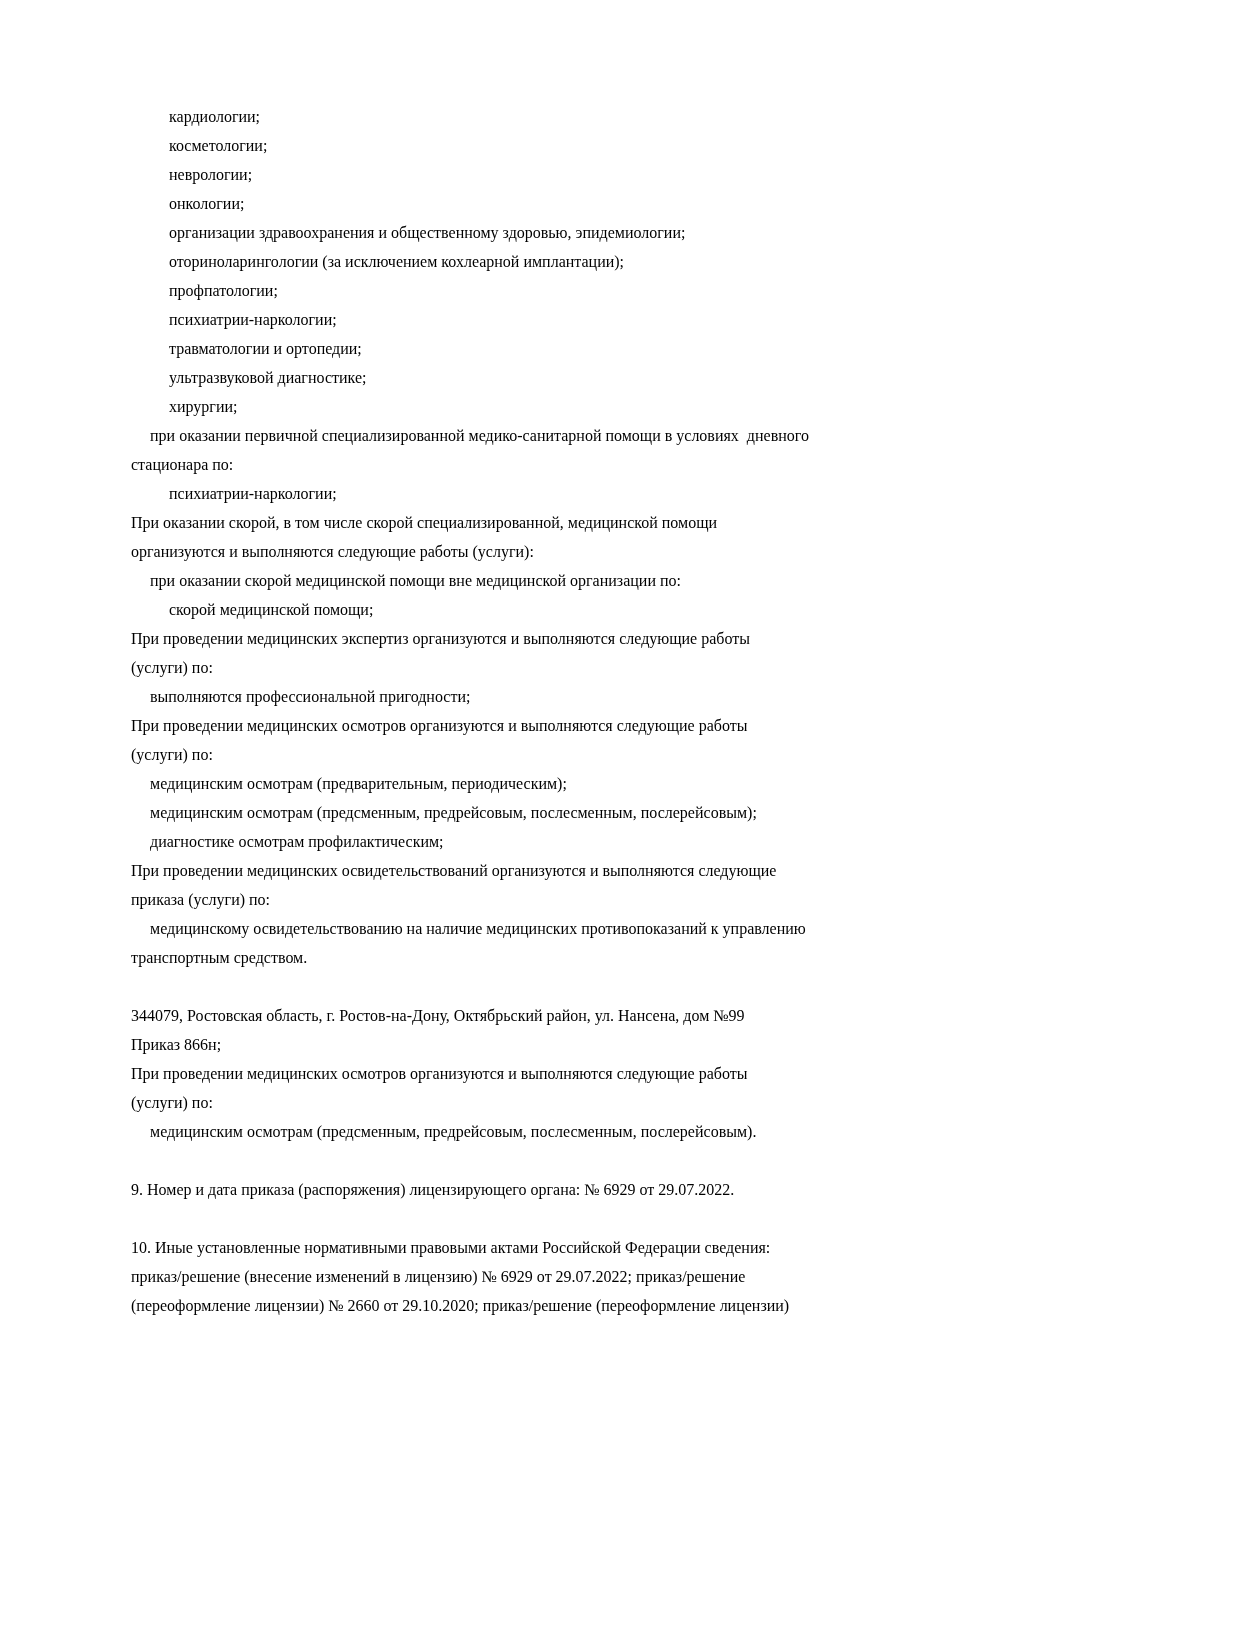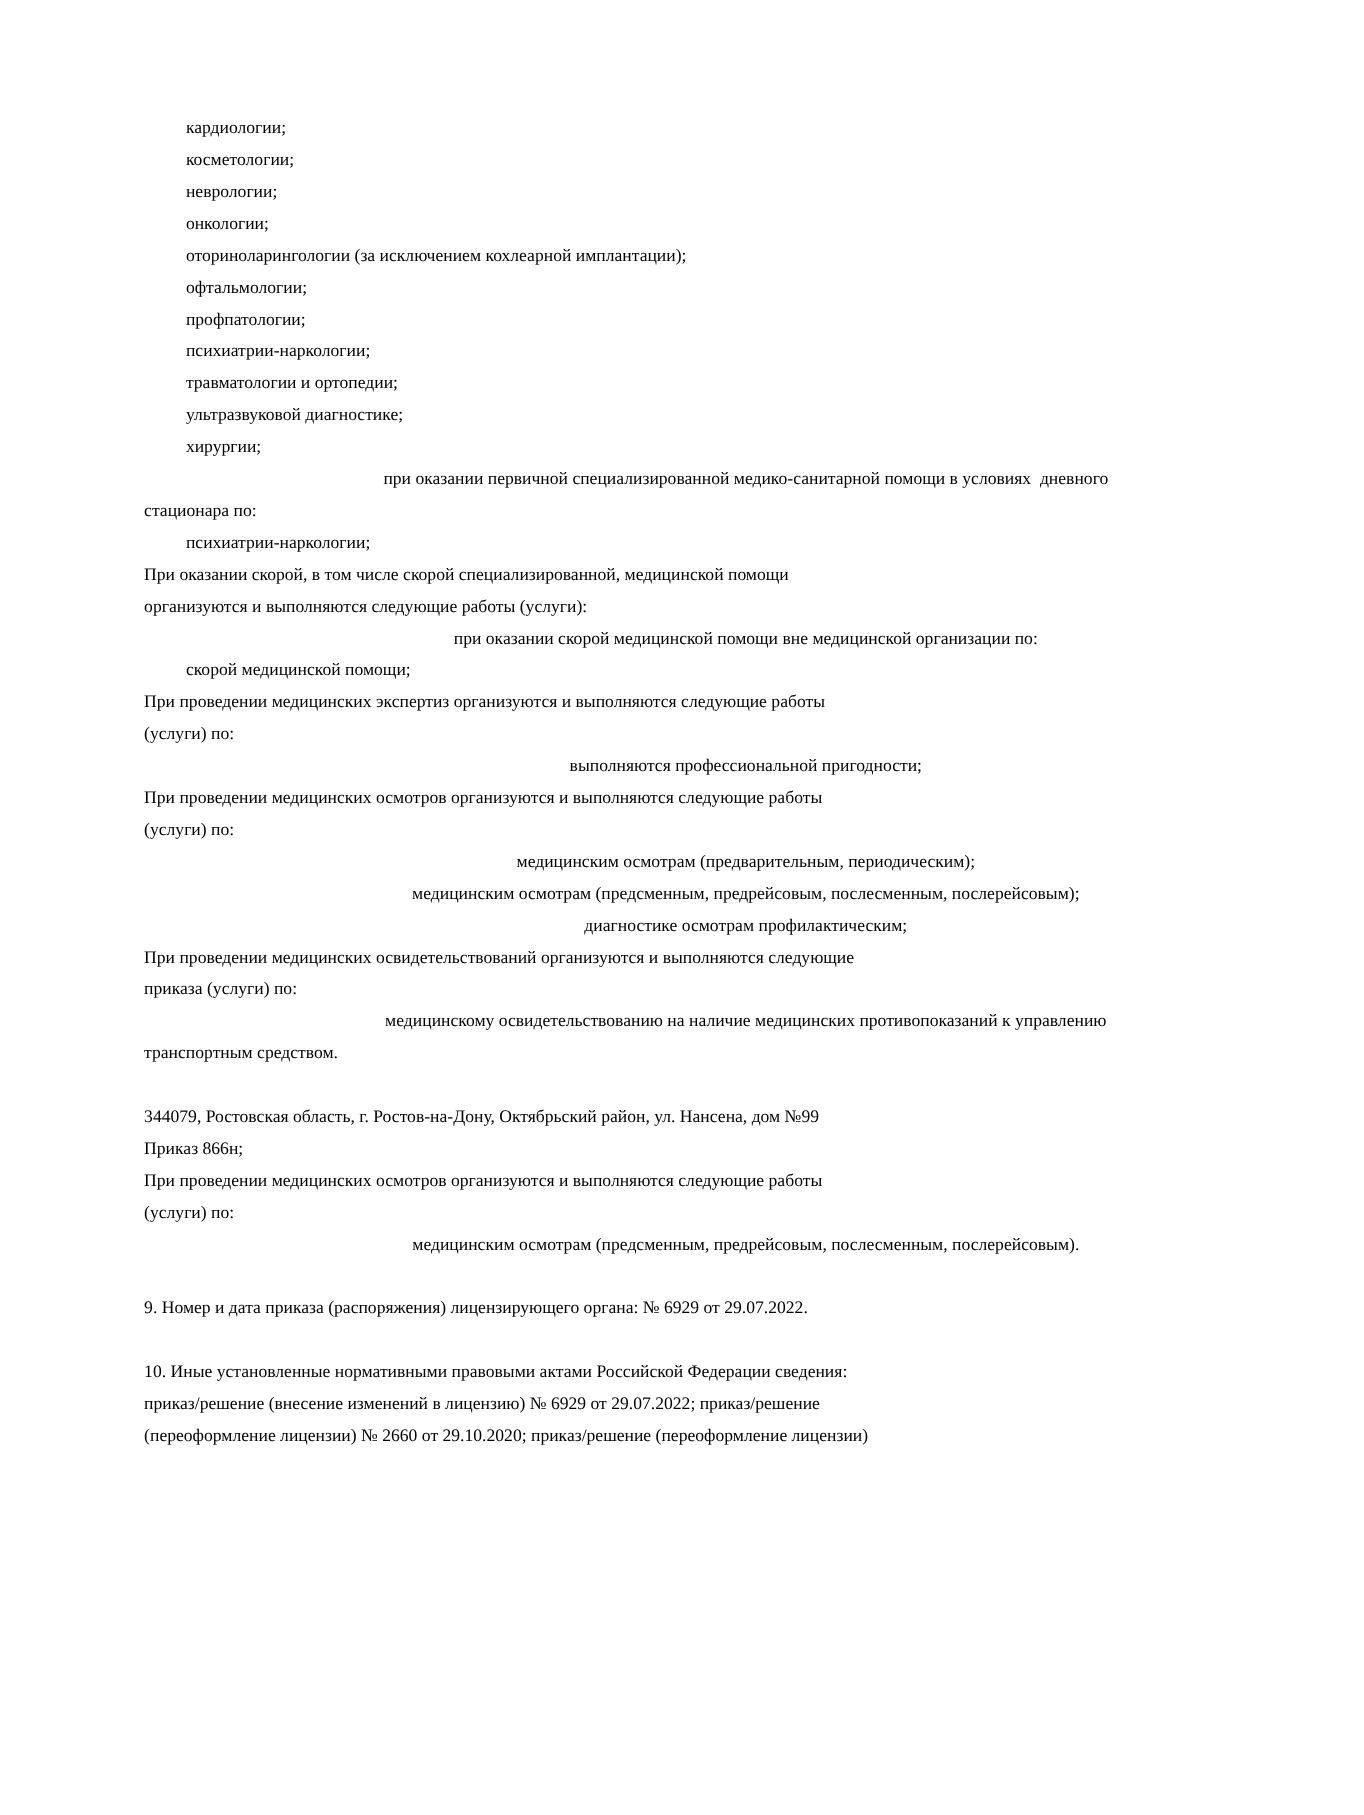--- a/index.html
+++ b/index.html
@@ -23,34 +23,34 @@
     width: 1075px;
   }
   .line {
     font-size: 16px;
     line-height: 29px;
     min-height: 29px;
     white-space: pre;
     color: #000000;
   }
   .indent-0 { padding-left: 0; }
-  .indent-1 { padding-left: 19px; text-align: center; }
+  .indent-1 { padding-left: 19px; }
   .indent-2 { padding-left: 38px; }
 </style>
 </head>
 <body>
 
 <div class="page" style="background: rgb(255, 255, 255); color: rgb(0, 0, 0);">
   <div class="content">
       <div class="line indent-2">кардиологии;</div>
       <div class="line indent-2">косметологии;</div>
       <div class="line indent-2">неврологии;</div>
       <div class="line indent-2">онкологии;</div>
+      <div class="line indent-2">организации здравоохранения и общественному здоровью, эпидемиологии;</div>
       <div class="line indent-2">оториноларингологии (за исключением кохлеарной имплантации);</div>
-      <div class="line indent-2">офтальмологии;</div>
       <div class="line indent-2">профпатологии;</div>
       <div class="line indent-2">психиатрии-наркологии;</div>
       <div class="line indent-2">травматологии и ортопедии;</div>
       <div class="line indent-2">ультразвуковой диагностике;</div>
       <div class="line indent-2">хирургии;</div>
       <div class="line indent-1">при оказании первичной специализированной медико-санитарной помощи в условиях  дневного</div>
       <div class="line indent-0">стационара по:</div>
       <div class="line indent-2">психиатрии-наркологии;</div>
       <div class="line indent-0">При оказании скорой, в том числе скорой специализированной, медицинской помощи</div>
       <div class="line indent-0">организуются и выполняются следующие работы (услуги):</div>

